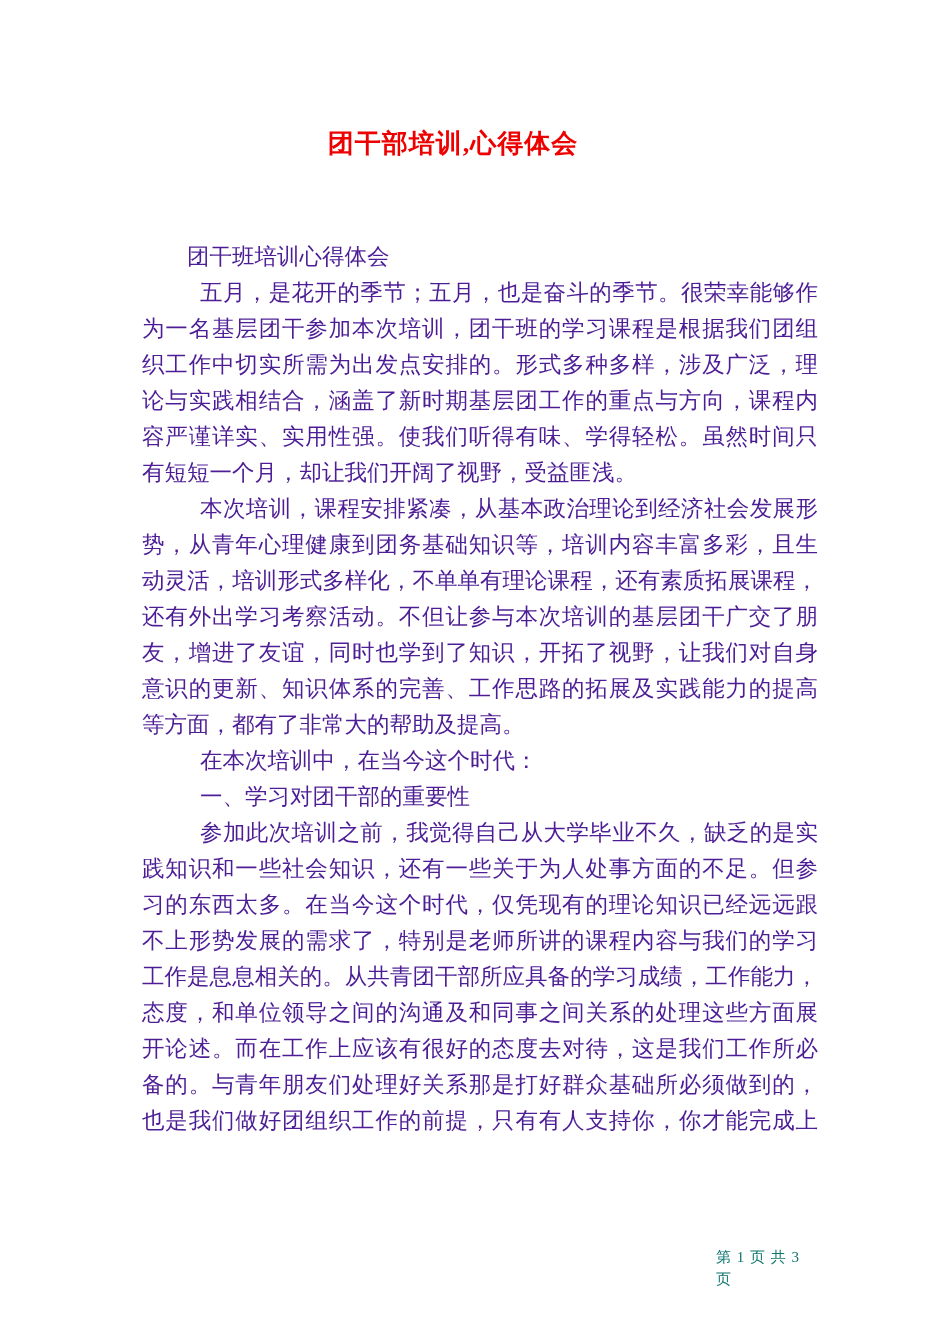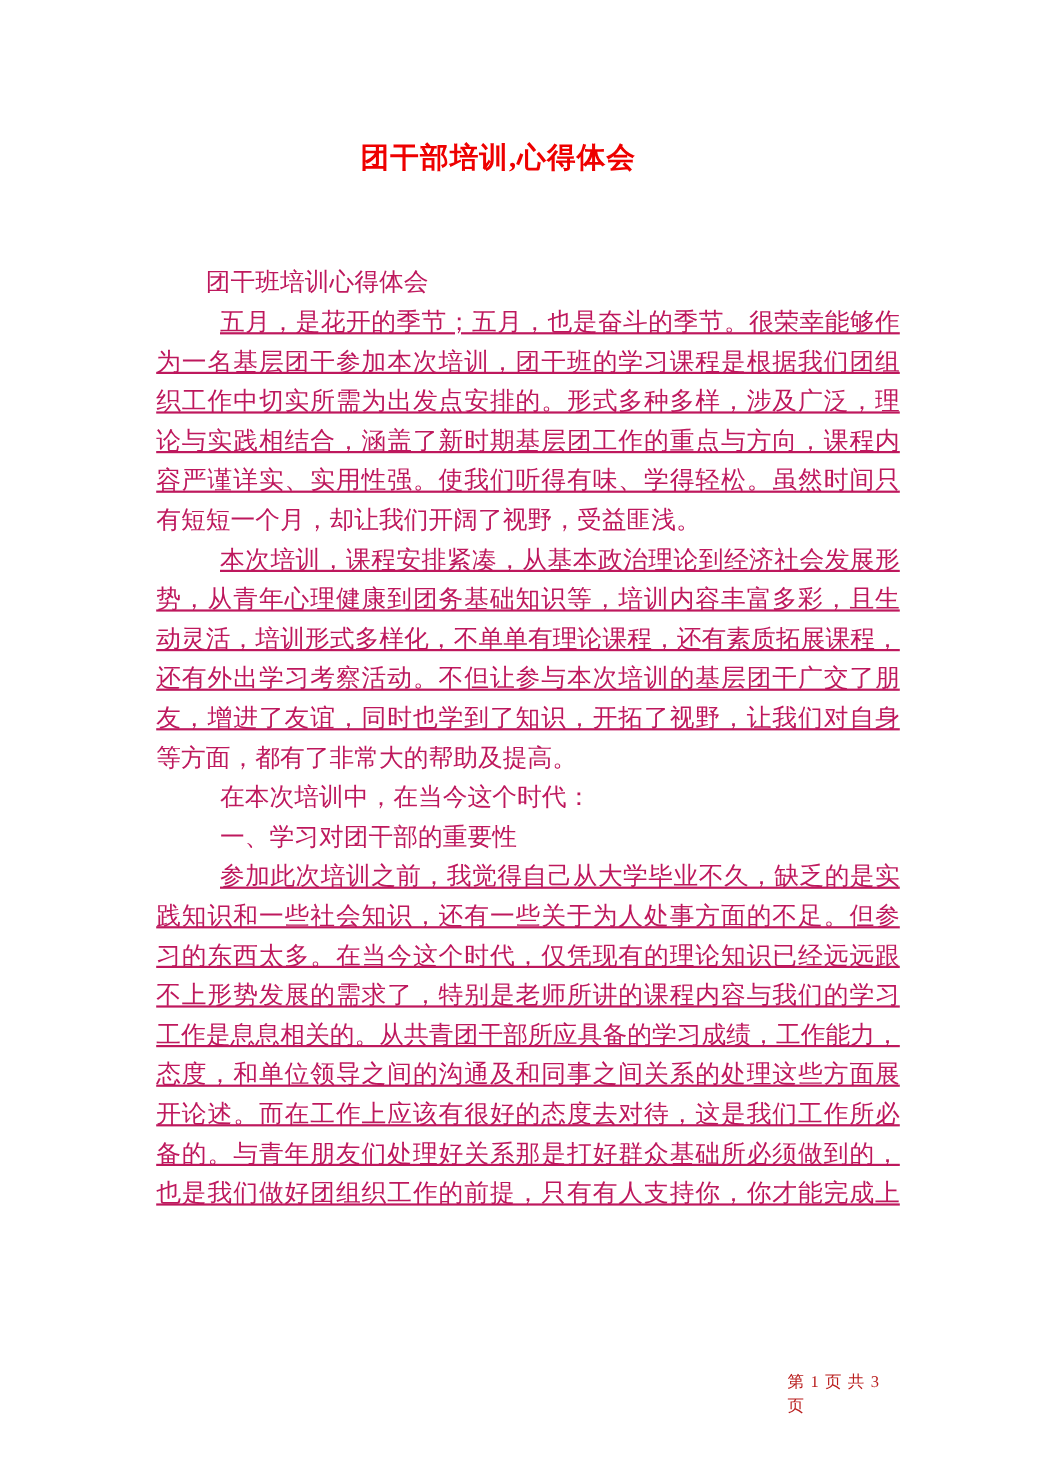--- a/index.html
+++ b/index.html
@@ -29,40 +29,40 @@
     font-weight: bold;
     letter-spacing: 1px;
     line-height: 40px;
   }
   .doc-body {
     position: absolute;
     top: 239px;
     left: 142px;
     width: 676px;
     font-size: 22.5px;
-    color: #be185d;
+    color: #4c1d95;
   }
   .ln {
     height: 36px;
     line-height: 36px;
     text-align: justify;
     text-align-last: left;
     text-justify: inter-character;
   }
-  .ln.fill { text-align-last: justify; text-decoration: underline; }
+  .ln.fill { text-align-last: justify; }
   .ln.ind  { text-indent: 58px; }
   .ln.ind-first { text-indent: 45px; }
   .doc-footer {
     position: absolute;
     top: 1246px;
     left: 716px;
     width: 102px;
     font-size: 15px;
     line-height: 22px;
-    color: #b91c1c;
+    color: #0f766e;
     text-align: left;
     letter-spacing: 1px;
   }
 </style>
 </head>
 <body>
 
 <div class="doc-page">
 
   <div class="doc-title" style="color:#ee0000;">团干部培训,心得体会</div>
@@ -73,20 +73,21 @@
     <div class="ln fill">为一名基层团干参加本次培训，团干班的学习课程是根据我们团组</div>
     <div class="ln fill">织工作中切实所需为出发点安排的。形式多种多样，涉及广泛，理</div>
     <div class="ln fill">论与实践相结合，涵盖了新时期基层团工作的重点与方向，课程内</div>
     <div class="ln fill">容严谨详实、实用性强。使我们听得有味、学得轻松。虽然时间只</div>
     <div class="ln">有短短一个月，却让我们开阔了视野，受益匪浅。</div>
     <div class="ln ind fill">本次培训，课程安排紧凑，从基本政治理论到经济社会发展形</div>
     <div class="ln fill">势，从青年心理健康到团务基础知识等，培训内容丰富多彩，且生</div>
     <div class="ln fill">动灵活，培训形式多样化，不单单有理论课程，还有素质拓展课程，</div>
     <div class="ln fill">还有外出学习考察活动。不但让参与本次培训的基层团干广交了朋</div>
     <div class="ln fill">友，增进了友谊，同时也学到了知识，开拓了视野，让我们对自身</div>
+    <div class="ln fill">意识的更新、知识体系的完善、工作思路的拓展及实践能力的提高</div>
     <div class="ln">等方面，都有了非常大的帮助及提高。</div>
     <div class="ln ind">在本次培训中，在当今这个时代：</div>
     <div class="ln ind">一、学习对团干部的重要性</div>
     <div class="ln ind fill">参加此次培训之前，我觉得自己从大学毕业不久，缺乏的是实</div>
     <div class="ln fill">践知识和一些社会知识，还有一些关于为人处事方面的不足。但参</div>
     <div class="ln fill">习的东西太多。在当今这个时代，仅凭现有的理论知识已经远远跟</div>
     <div class="ln fill">不上形势发展的需求了，特别是老师所讲的课程内容与我们的学习</div>
     <div class="ln fill">工作是息息相关的。从共青团干部所应具备的学习成绩，工作能力，</div>
     <div class="ln fill">态度，和单位领导之间的沟通及和同事之间关系的处理这些方面展</div>
     <div class="ln fill">开论述。而在工作上应该有很好的态度去对待，这是我们工作所必</div>

